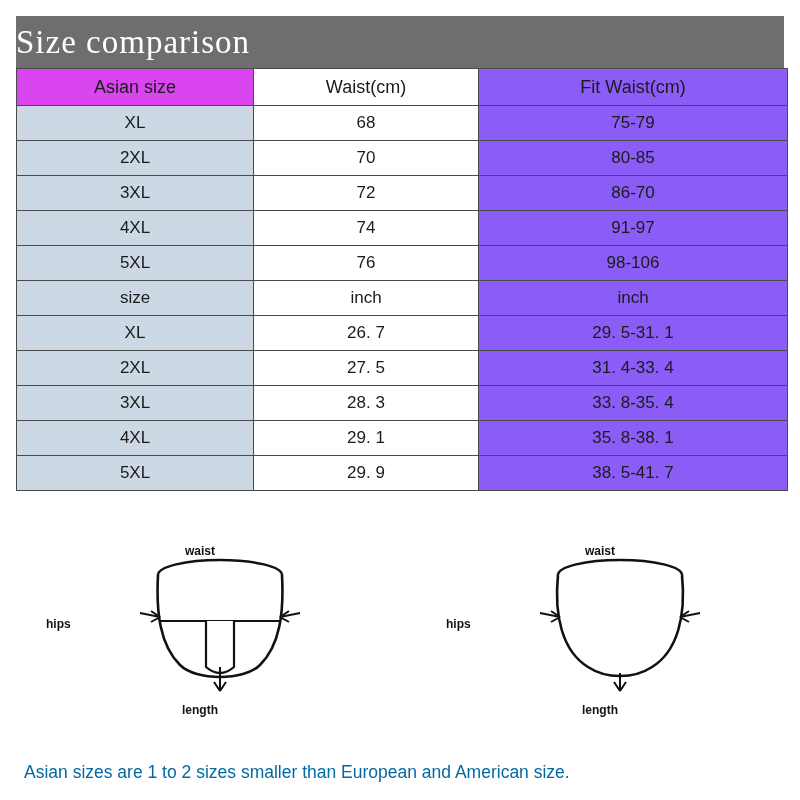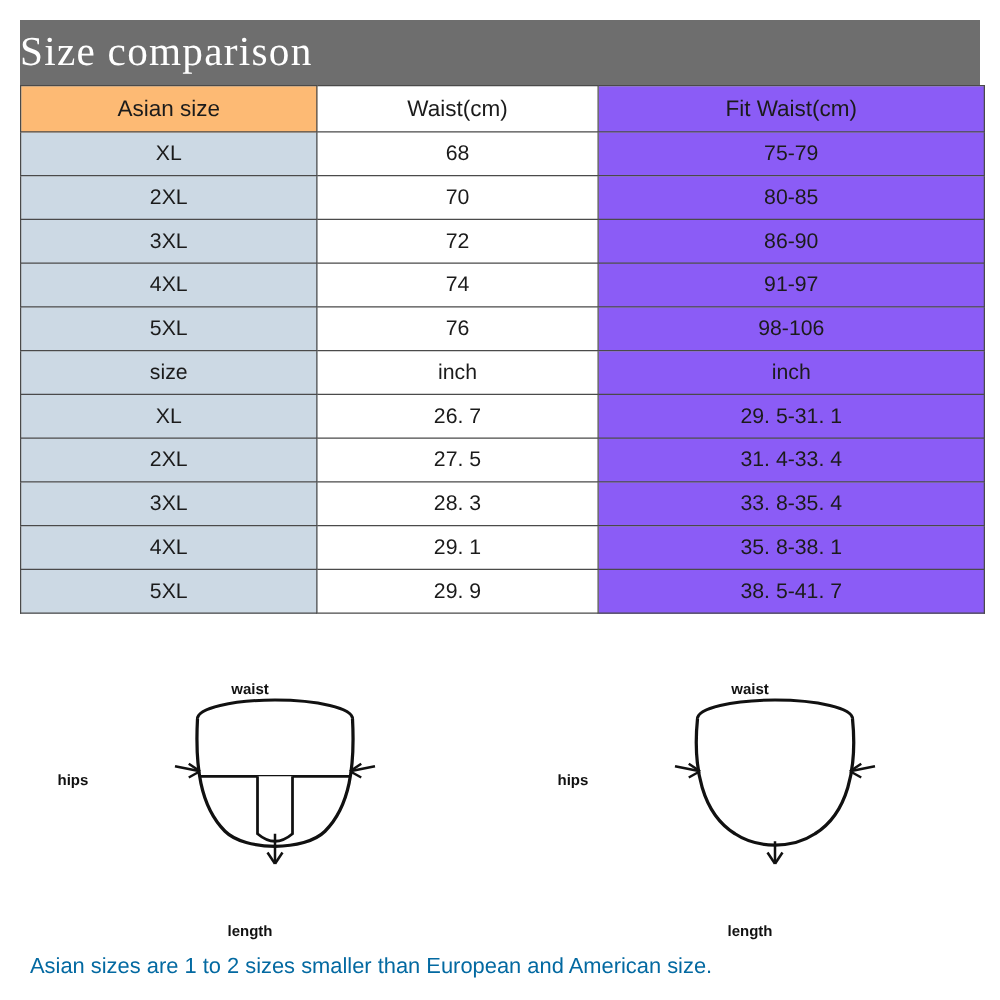--- a/index.html
+++ b/index.html
@@ -66,21 +66,21 @@
   }
   .size-table td.col-fit {
     width: 308px;
     background: #8b5cf6;
   }
   .size-table tr.header-row td {
     height: 36px;
     font-size: 18px;
   }
   .size-table tr.header-row td.col-size {
-    background: #fdba74;
+    background: #d946ef;
   }
 
   
   .diagrams {
     position: absolute;
     left: 0;
     top: 505px;
     width: 800px;
     height: 235px;
   }
@@ -96,21 +96,21 @@
   .lbl {
     position: absolute;
     font-size: 12px;
     font-weight: bold;
     color: #111111;
     font-family: "Liberation Sans", sans-serif;
     white-space: nowrap;
   }
   .lbl-waist { top: 39px; left: 50%; transform: translateX(-50%); }
   .lbl-hips  { top: 112px; left: 46px; }
-  .lbl-length{ top: 198px; left: 50%; transform: translateX(-50%); margin-top: 35px; }
+  .lbl-length{ top: 198px; left: 50%; transform: translateX(-50%); }
 
   .diagram svg {
     position: absolute;
     left: 110px;
     top: 50px;
     width: 220px;
     height: 145px;
   }
 
   
@@ -147,21 +147,21 @@
         <td class="col-fit">75-79</td>
       </tr>
       <tr>
         <td class="col-size">2XL</td>
         <td class="col-waist">70</td>
         <td class="col-fit">80-85</td>
       </tr>
       <tr>
         <td class="col-size">3XL</td>
         <td class="col-waist">72</td>
-        <td class="col-fit">86-90</td>
+        <td class="col-fit">86-70</td>
       </tr>
       <tr>
         <td class="col-size">4XL</td>
         <td class="col-waist">74</td>
         <td class="col-fit">91-97</td>
       </tr>
       <tr>
         <td class="col-size">5XL</td>
         <td class="col-waist">76</td>
         <td class="col-fit">98-106</td>

